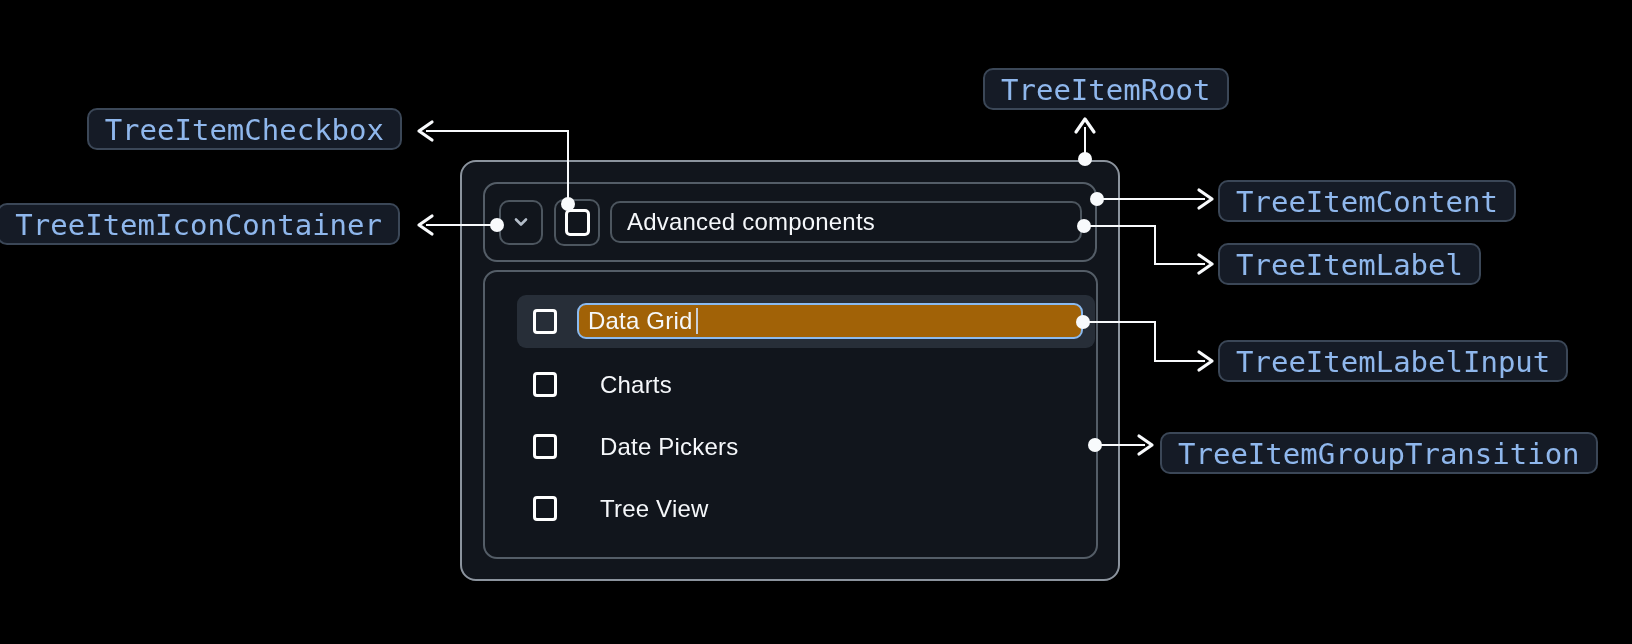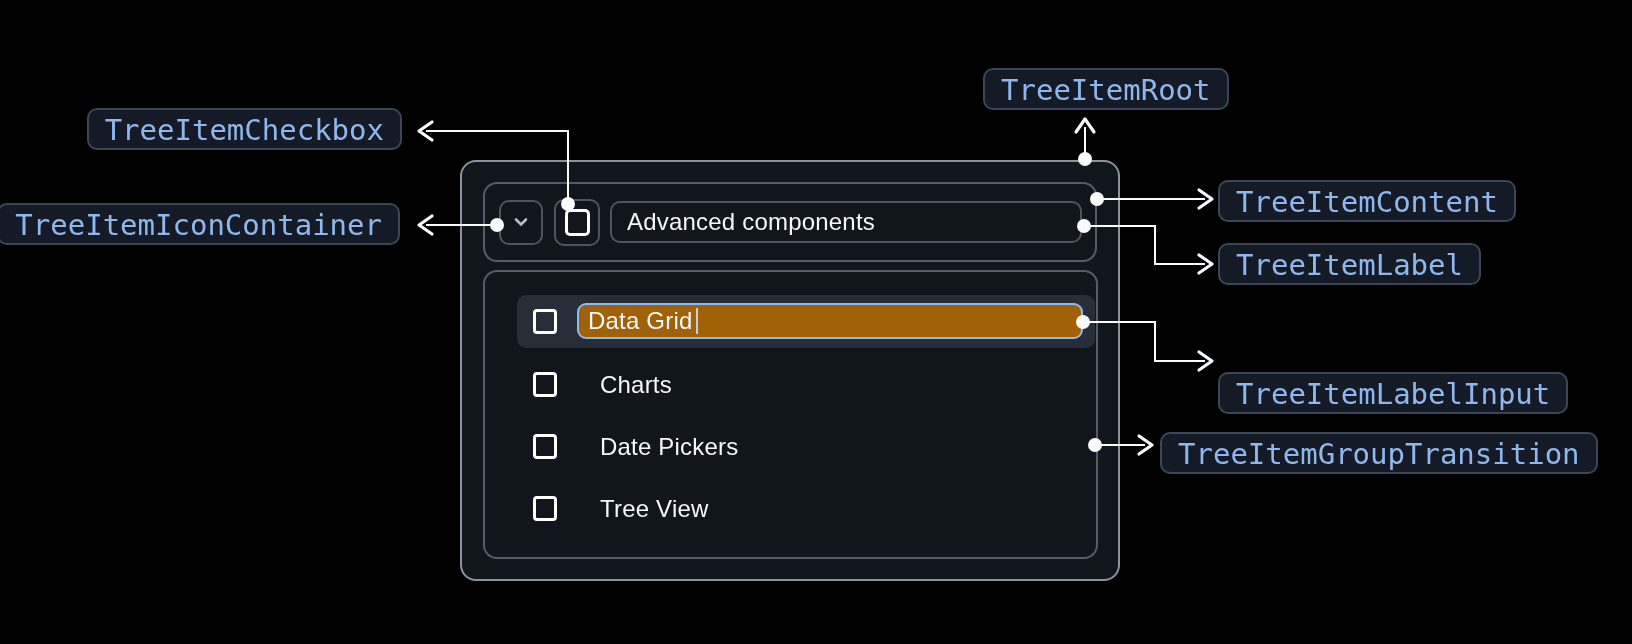--- a/index.html
+++ b/index.html
@@ -62,21 +62,21 @@
     position:absolute;height:42px;line-height:40px;box-sizing:border-box;
     padding:0 16px;border:2px solid #3b4757;border-radius:10px;
     background:#151b26;color:#8fb7ec;
     font-family:"DejaVu Sans Mono", monospace;font-size:29px;white-space:nowrap;
   }
   .b-checkbox{right:1230px;top:108px;}
   .b-iconcontainer{right:1232px;top:203px;}
   .b-root{left:983px;top:68px;}
   .b-content{left:1218px;top:180px;}
   .b-label{left:1218px;top:243px;}
-  .b-labelinput{left:1218px;top:340px;margin-top:32px;}
+  .b-labelinput{left:1218px;top:340px;}
   .b-grouptransition{left:1160px;top:416px;margin-top:16px;}
 
   .overlay{position:absolute;left:0;top:0;width:1632px;height:644px;pointer-events:none;}
 </style>
 </head>
 <body>
 
 <div class="canvas">
 
   <div class="box tree-root"></div>

